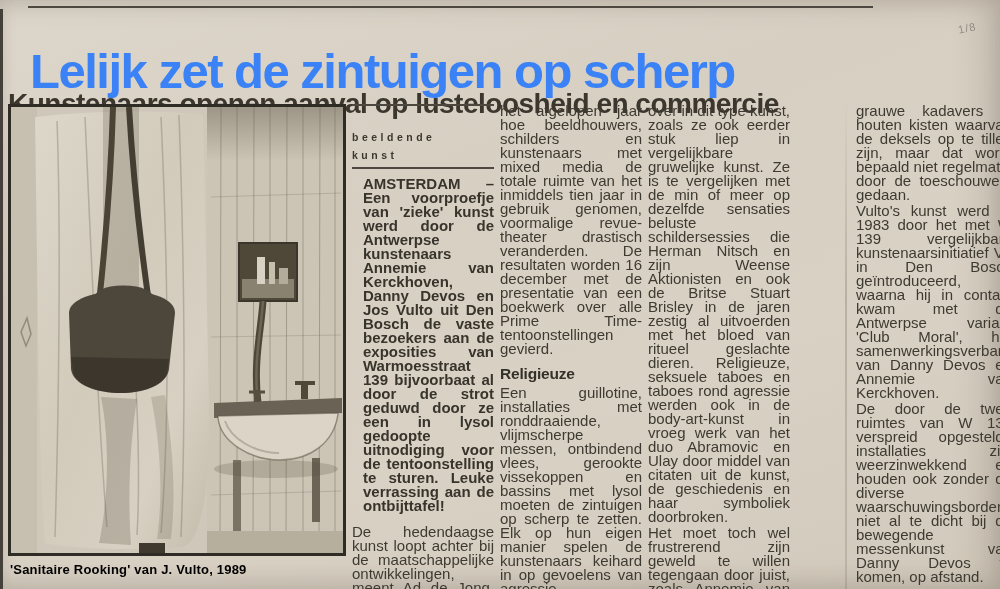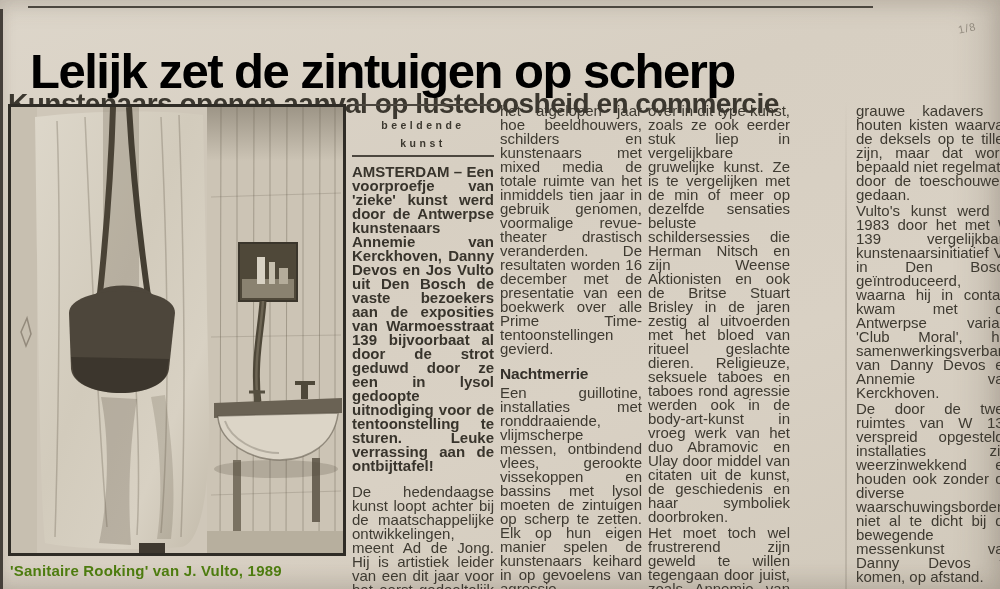--- a/index.html
+++ b/index.html
@@ -18,49 +18,49 @@
   .edge-left { position: absolute; left: 0; top: 9px; width: 3px; height: 580px; background: #45403a; }
   .rule-top { position: absolute; left: 28px; top: 6px; width: 845px; height: 2px; background: #4c473f; }
   .crease { position: absolute; left: 845px; top: 100px; width: 2px; height: 489px;
     background: linear-gradient(180deg, rgba(90,82,70,0) 0%, rgba(90,82,70,.25) 40%, rgba(90,82,70,.18) 100%); }
   .handmark {
     position: absolute; left: 958px; top: 22px; font-size: 11px; color: rgba(95,88,76,.55);
     transform: rotate(-12deg); letter-spacing: 1px;
   }
   .headline {
     position: absolute; left: 30px; top: 10px; width: 930px;
-    font-size: 49px; font-weight: 700; letter-spacing: -1.5px; color: #000000;
+    font-size: 49px; font-weight: 700; letter-spacing: -1.5px; color: #3b82f6;
     white-space: nowrap;
   }
   .subheadline {
     position: absolute; left: 8px; top: 65px; width: 960px;
     font-size: 28px; font-weight: 700; letter-spacing: -0.5px; color: #3b372f;
     white-space: nowrap;
   }
   
   .photo {
     position: absolute; left: 8px; top: 104px; width: 332px; height: 446px;
     border: 3px solid #2f2c26; background: #cfc7b9; overflow: hidden;
   }
   .caption {
     position: absolute; left: 10px; top: 562px; width: 340px;
-    font-size: 15px; font-weight: 700; color: #4d7c0f; letter-spacing: .2px;
+    font-size: 13px; font-weight: 700; color: #000000; letter-spacing: .2px;
   }
   
   .col { position: absolute; top: 104px; width: 142px; }
   .col-1 { left: 352px; }
   .col-2 { left: 500px; }
   .col-3 { left: 648px; }
   .col-4 { left: 856px; width: 156px; }
-  .kicker-box { border-top: 2px solid #4c473f; border-bottom: 2px solid #4c473f; padding: 9px 0 4px; margin-bottom: 8px; text-align: center; }
+  .kicker-box { border-top: 2px solid #4c473f; border-bottom: 2px solid #4c473f; padding: 21px 0 4px; margin-bottom: 8px; text-align: left; }
   .kicker { font-size: 10.5px; font-weight: 700; letter-spacing: 3.5px; word-spacing: 7px; color: #3c382f; }
   .col p {
     margin: 0 0 2px 0; font-size: 15px; line-height: 14px; text-align: justify; color: #3e3a31;
   }
-  .col p.lead { font-weight: 700; margin-bottom: 12px; color: #38342c; }
+  .col p.lead { font-weight: 700; margin-bottom: 12px; color: #38342c; margin-left: 11px; }
   .col h3 { margin: 8px 0 3px 0; font-size: 15.5px; font-weight: 700; color: #34302a; letter-spacing: -0.2px; }
   .col-2 h3, .col-4 h3 { margin-top: 9px; }
 </style>
 </head>
 <body>
 
 <div class="vignette"></div>
 <div class="edge-left"></div>
 <div class="rule-top"></div>
 <div class="crease"></div>
@@ -158,21 +158,21 @@
 <div class="col col-1">
   <div class="kicker-box">
     <span class="kicker">beeldende kunst</span>
   </div>
   <p class="lead">AMSTERDAM – Een voorproefje van 'zieke' kunst werd door de Antwerpse kunstenaars Annemie van Kerckhoven, Danny Devos en Jos Vulto uit Den Bosch de vaste bezoekers aan de exposities van Warmoesstraat 139 bijvoorbaat al door de strot geduwd door ze een in lysol gedoopte uitnodiging voor de tentoonstelling te sturen. Leuke verrassing aan de ontbijttafel!</p>
   <p>De hedendaagse kunst loopt achter bij de maatschappelijke ontwikkelingen, meent Ad de Jong. Hij is artistiek leider van een dit jaar voor het eerst gedeeltelijk gesubsidieerde, maar nog grotendeels door vrijwilligers gedragen kunstenaarsinitiatief W 139. Het culturele leven in Amsterdam zou commercieel, ingesuft, lusteloos en saai zijn en naar zijn mening wordt het tijd dat kunst niet alleen mooi is, maar weer werkelijk wakker schudt en in de aanval gaat. Onder de titel 'Prime Time' moest niet alleen de som van diverse opvattingen van hedendaagse kunstuitingen in W 139 aan bod komen, maar ook uitnodigen tot de zo broodnodige discussie. Te zien was</p>
 </div>
 
 <div class="col col-2">
   <p>het afgelopen jaar hoe beeldhouwers, schilders en kunstenaars met mixed media de totale ruimte van het inmiddels tien jaar in gebruik genomen, voormalige revue-theater drastisch veranderden. De resultaten worden 16 december met de presentatie van een boekwerk over alle Prime Time-tentoonstellingen gevierd.</p>
-  <h3>Nachtmerrie</h3>
+  <h3>Religieuze</h3>
   <p>Een guillotine, installaties met ronddraaiende, vlijmscherpe messen, ontbindend vlees, gerookte vissekoppen en bassins met lysol moeten de zintuigen op scherp te zetten. Elk op hun eigen manier spelen de kunstenaars keihard in op gevoelens van agressie, doodsangsten/ verlangens en vooral ook op de diep weggestopte negatieve eigenschappen van de mens. In deze maatschappij zouden de morbide, schizofrene kanten van de mens teveel naar het onderbewustzijn verdrongen zijn. Door middel van hun shockerende, provocerend lelijke kunst zouden die driften weer naar boven gehaald kunnen worden en de beleving ervan zou uiteindelijk moeten leiden tot een dieper bewustzijn en stellingname tegen alle vormen van geweld of onderdrukking. Maatschappijkritisch dus, maar ondertussen. Juist dat goede doel komt maar niet</p>
 </div>
 
 <div class="col col-3">
   <p>over in dit type kunst, zoals ze ook eerder stuk liep in vergelijkbare gruwelijke kunst. Ze is te vergelijken met de min of meer op dezelfde sensaties beluste schildersessies die Herman Nitsch en zijn Weense Aktionisten en ook de Britse Stuart Brisley in de jaren zestig al uitvoerden met het bloed van ritueel geslachte dieren. Religieuze, seksuele taboes en taboes rond agressie werden ook in de body-art-kunst in vroeg werk van het duo Abramovic en Ulay door middel van citaten uit de kunst, de geschiedenis en haar symboliek doorbroken.</p>
   <p>Het moet toch wel frustrerend zijn geweld te willen tegengaan door juist, zoals Annemie van Kerckhoven in deze tentoonstelling laat zien, al je tijd te steken in het in kaart brengen van alle doodsoorzaken van belangrijke figuren uit de geschiedenis. Dat levert drie telefoonboekdikke cahiers op en verder geen enkele stellingname in de kunst. Zij is de meest theoretisch ingestelde kunstenaar van de drie, hoewel ze ook schilderkunstig haar bijdragen levert.</p>
 
 </div>
 
 <div class="col col-4">

